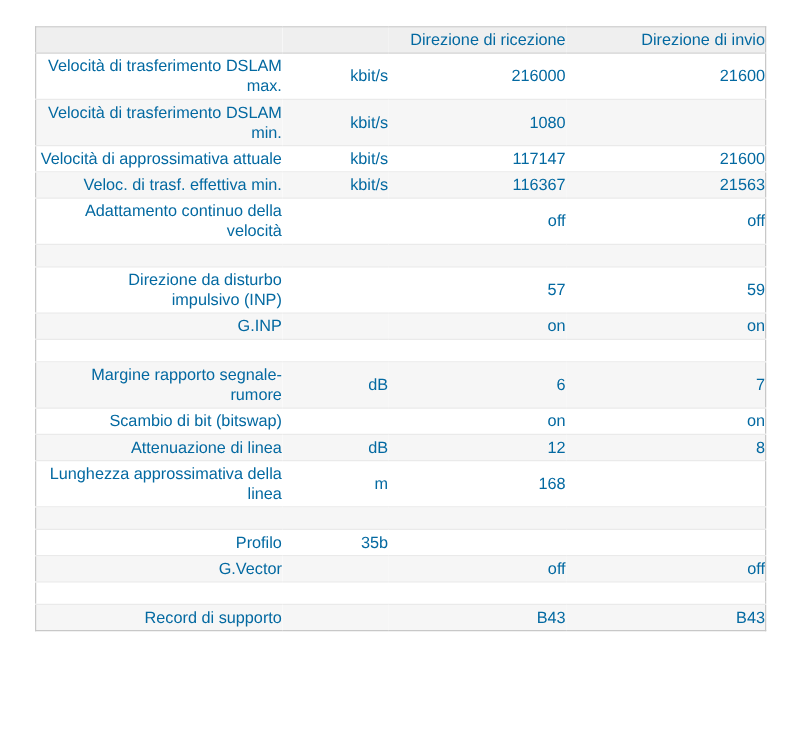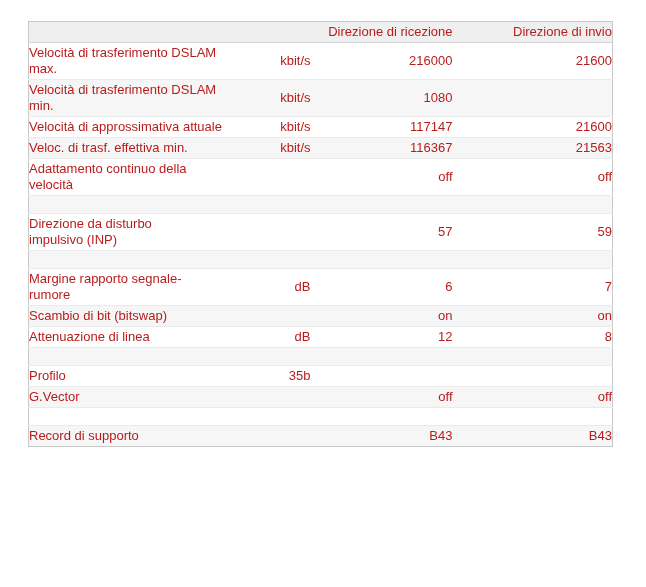--- a/index.html
+++ b/index.html
@@ -16,21 +16,21 @@
     overflow: hidden;
   }
   table.stats {
     position: absolute;
     left: 28px;
     top: 21px;
     width: 584px;
     border-collapse: collapse;
     table-layout: fixed;
     font-size: 13px;
-    color: #b91c1c;
+    color: #0369a1;
     border: 1px solid #c8c8c8;
   }
   table.stats th,
   table.stats td {
     font-weight: 400;
     padding: 2px 0;
     line-height: 16px;
     vertical-align: middle;
     overflow: hidden;
   }
@@ -43,20 +43,21 @@
   }
   th.col-val, td.col-val {
     text-align: right;
     padding-right: 7px;
   }
   td.col-label {
     padding-left: 6px;
   }
   td.col-label div {
     white-space: nowrap;
+    text-align: right;
   }
   td.col-unit {
     text-align: right;
   }
   tbody td {
     border-bottom: 1px solid #eaeaea;
   }
   tbody tr:nth-child(even) td {
     background: #f6f6f6;
   }
@@ -136,20 +137,28 @@
         <tr>
           <td class="col-label">
             <div>Direzione da disturbo</div>
             <div>impulsivo (INP)</div>
           </td>
           <td class="col-unit"></td>
           <td class="col-val">57</td>
           <td class="col-val">59</td>
         </tr>
         <tr>
+          <td class="col-label">
+            <div>G.INP</div>
+          </td>
+          <td class="col-unit"></td>
+          <td class="col-val">on</td>
+          <td class="col-val">on</td>
+        </tr>
+        <tr>
           <td colspan="4" class="spacer-cell"></td>
         </tr>
         <tr>
           <td class="col-label">
             <div>Margine rapporto segnale-</div>
             <div>rumore</div>
           </td>
           <td class="col-unit">dB</td>
           <td class="col-val">6</td>
           <td class="col-val">7</td>
@@ -162,20 +171,29 @@
           <td class="col-val">on</td>
           <td class="col-val">on</td>
         </tr>
         <tr>
           <td class="col-label">
             <div>Attenuazione di linea</div>
           </td>
           <td class="col-unit">dB</td>
           <td class="col-val">12</td>
           <td class="col-val">8</td>
+        </tr>
+        <tr>
+          <td class="col-label">
+            <div>Lunghezza approssimativa della</div>
+            <div>linea</div>
+          </td>
+          <td class="col-unit">m</td>
+          <td class="col-val">168</td>
+          <td class="col-val"></td>
         </tr>
         <tr>
           <td colspan="4" class="spacer-cell"></td>
         </tr>
         <tr>
           <td class="col-label">
             <div>Profilo</div>
           </td>
           <td class="col-unit">35b</td>
           <td class="col-val"></td>

